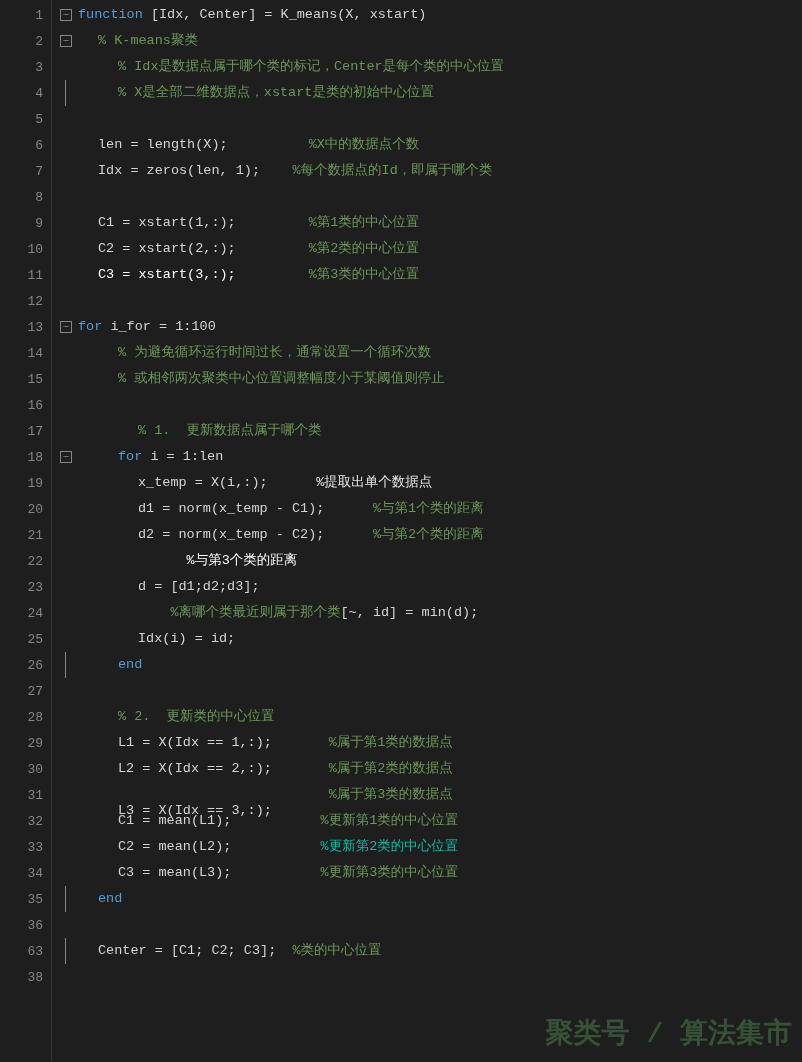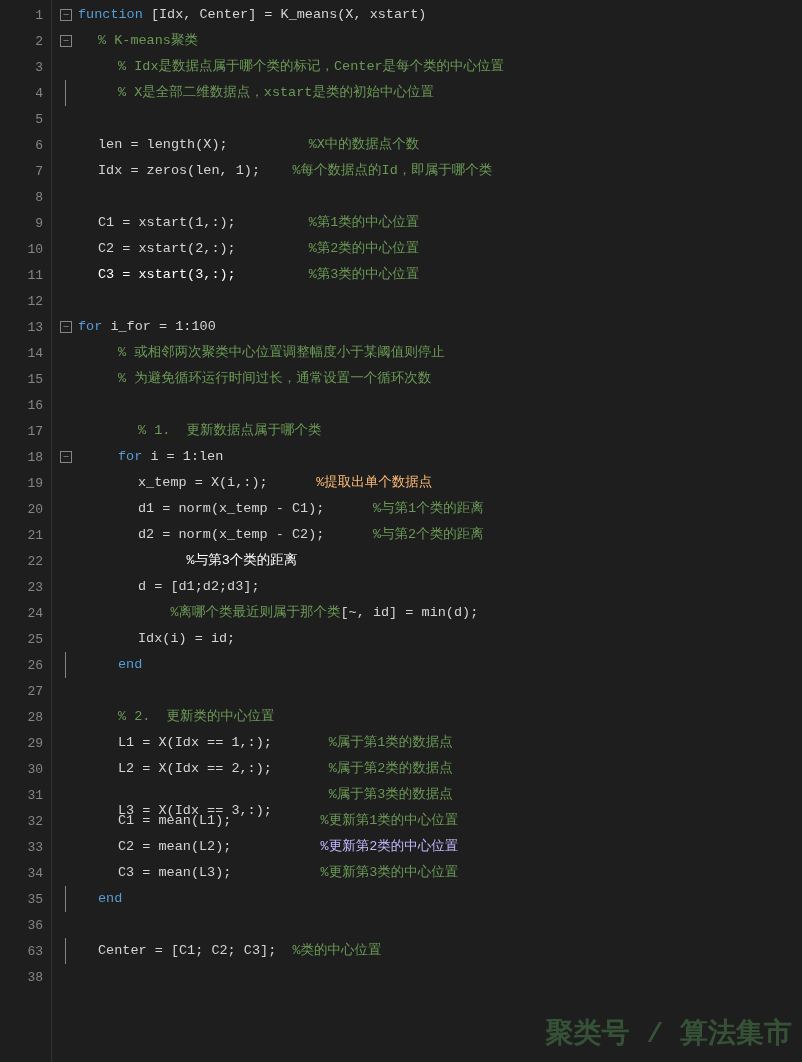--- a/index.html
+++ b/index.html
@@ -117,39 +117,39 @@
       <div class="code-line"><span style="display: inline-flex; align-items: center; width: 18px; flex-shrink: 0;"><span style="display: inline-block; width: 1px; height: 26px; background: rgb(133, 133, 133); margin-left: 5px; flex-shrink: 0;"></span></span><span style="display: inline-block; width: 40px; flex-shrink: 0;"></span><span style="color: rgb(106, 153, 85);">% X是全部二维数据点，xstart是类的初始中心位置</span></div>
       <div class="code-line"><span style="display: inline-flex; align-items: center; width: 18px; flex-shrink: 0;"></span><span style="display: inline-block; width: 0px; flex-shrink: 0;"></span></div>
       <div class="code-line"><span style="display: inline-flex; align-items: center; width: 18px; flex-shrink: 0;"></span><span style="display: inline-block; width: 20px; flex-shrink: 0;"></span><span style="color: rgb(212, 212, 212);">len = length(X);</span><span style="color: rgb(106, 153, 85);">          %X中的数据点个数</span></div>
       <div class="code-line"><span style="display: inline-flex; align-items: center; width: 18px; flex-shrink: 0;"></span><span style="display: inline-block; width: 20px; flex-shrink: 0;"></span><span style="color: rgb(212, 212, 212);">Idx = zeros(len, 1);</span><span style="color: rgb(106, 153, 85);">    %每个数据点的Id，即属于哪个类</span></div>
       <div class="code-line"><span style="display: inline-flex; align-items: center; width: 18px; flex-shrink: 0;"></span><span style="display: inline-block; width: 0px; flex-shrink: 0;"></span></div>
       <div class="code-line"><span style="display: inline-flex; align-items: center; width: 18px; flex-shrink: 0;"></span><span style="display: inline-block; width: 20px; flex-shrink: 0;"></span><span style="color: rgb(212, 212, 212);">C1 = xstart(1,:);</span><span style="color: rgb(106, 153, 85);">         %第1类的中心位置</span></div>
       <div class="code-line"><span style="display: inline-flex; align-items: center; width: 18px; flex-shrink: 0;"></span><span style="display: inline-block; width: 20px; flex-shrink: 0;"></span><span style="color: rgb(212, 212, 212);">C2 = xstart(2,:);</span><span style="color: rgb(106, 153, 85);">         %第2类的中心位置</span></div>
       <div class="code-line"><span style="display: inline-flex; align-items: center; width: 18px; flex-shrink: 0;"></span><span style="display: inline-block; width: 20px; flex-shrink: 0;"></span><span style="color: #ffffff;">C3 = xstart(3,:);</span><span style="color: rgb(106, 153, 85);">         %第3类的中心位置</span></div>
       <div class="code-line"><span style="display: inline-flex; align-items: center; width: 18px; flex-shrink: 0;"></span><span style="display: inline-block; width: 0px; flex-shrink: 0;"></span></div>
       <div class="code-line"><span style="display: inline-flex; align-items: center; width: 18px; flex-shrink: 0;"><span style="display: inline-flex; align-items: center; justify-content: center; width: 12px; height: 12px; border: 1px solid rgb(133, 133, 133); color: rgb(133, 133, 133); font-size: 11px; line-height: 1; cursor: pointer; flex-shrink: 0;">−</span></span><span style="display: inline-block; width: 0px; flex-shrink: 0;"></span><span style="color: rgb(86, 156, 214);">for</span><span style="color: rgb(212, 212, 212);"> i_for = 1:100</span></div>
+      <div class="code-line"><span style="display: inline-flex; align-items: center; width: 18px; flex-shrink: 0;"></span><span style="display: inline-block; width: 40px; flex-shrink: 0;"></span><span style="color: rgb(106, 153, 85);">% 为避免循环运行时间过长，通常设置一个循环次数</span></div>
       <div class="code-line"><span style="display: inline-flex; align-items: center; width: 18px; flex-shrink: 0;"></span><span style="display: inline-block; width: 40px; flex-shrink: 0;"></span><span style="color: rgb(106, 153, 85);">% 或相邻两次聚类中心位置调整幅度小于某阈值则停止</span></div>
-      <div class="code-line"><span style="display: inline-flex; align-items: center; width: 18px; flex-shrink: 0;"></span><span style="display: inline-block; width: 40px; flex-shrink: 0;"></span><span style="color: rgb(106, 153, 85);">% 为避免循环运行时间过长，通常设置一个循环次数</span></div>
       <div class="code-line"><span style="display: inline-flex; align-items: center; width: 18px; flex-shrink: 0;"></span><span style="display: inline-block; width: 0px; flex-shrink: 0;"></span></div>
       <div class="code-line"><span style="display: inline-flex; align-items: center; width: 18px; flex-shrink: 0;"></span><span style="display: inline-block; width: 40px; flex-shrink: 0;"></span><span style="color: rgb(106, 153, 85); margin-left: 20px;">% 1.  更新数据点属于哪个类</span></div>
       <div class="code-line"><span style="display: inline-flex; align-items: center; width: 18px; flex-shrink: 0;"><span style="display: inline-flex; align-items: center; justify-content: center; width: 12px; height: 12px; border: 1px solid rgb(133, 133, 133); color: rgb(133, 133, 133); font-size: 11px; line-height: 1; cursor: pointer; flex-shrink: 0;">−</span></span><span style="display: inline-block; width: 40px; flex-shrink: 0;"></span><span style="color: rgb(86, 156, 214);">for</span><span style="color: rgb(212, 212, 212);"> i = 1:len</span></div>
-      <div class="code-line"><span style="display: inline-flex; align-items: center; width: 18px; flex-shrink: 0;"></span><span style="display: inline-block; width: 60px; flex-shrink: 0;"></span><span style="color: rgb(212, 212, 212);">x_temp = X(i,:);</span><span style="color: #fdba74;">      %提取出单个数据点</span></div>
+      <div class="code-line"><span style="display: inline-flex; align-items: center; width: 18px; flex-shrink: 0;"></span><span style="display: inline-block; width: 60px; flex-shrink: 0;"></span><span style="color: rgb(212, 212, 212);">x_temp = X(i,:);</span><span style="color: #e5e5e5;">      %提取出单个数据点</span></div>
       <div class="code-line"><span style="display: inline-flex; align-items: center; width: 18px; flex-shrink: 0;"></span><span style="display: inline-block; width: 60px; flex-shrink: 0;"></span><span style="color: rgb(212, 212, 212);">d1 = norm(x_temp - C1);</span><span style="color: rgb(106, 153, 85);">      %与第1个类的距离</span></div>
       <div class="code-line"><span style="display: inline-flex; align-items: center; width: 18px; flex-shrink: 0;"></span><span style="display: inline-block; width: 60px; flex-shrink: 0;"></span><span style="color: rgb(212, 212, 212);">d2 = norm(x_temp - C2);</span><span style="color: rgb(106, 153, 85);">      %与第2个类的距离</span></div>
       <div class="code-line"><span style="display: inline-flex; align-items: center; width: 18px; flex-shrink: 0;"></span><span style="display: inline-block; width: 60px; flex-shrink: 0;"></span><span style="color: #ffffff; text-align: right;">      %与第3个类的距离</span></div>
       <div class="code-line"><span style="display: inline-flex; align-items: center; width: 18px; flex-shrink: 0;"></span><span style="display: inline-block; width: 60px; flex-shrink: 0;"></span><span style="color: rgb(212, 212, 212);">d = [d1;d2;d3];</span></div>
       <div class="code-line"><span style="display: inline-flex; align-items: center; width: 18px; flex-shrink: 0;"></span><span style="display: inline-block; width: 60px; flex-shrink: 0;"></span><span style="color: rgb(106, 153, 85);">    %离哪个类最近则属于那个类</span><span style="color: rgb(212, 212, 212);">[~, id] = min(d);</span></div>
       <div class="code-line"><span style="display: inline-flex; align-items: center; width: 18px; flex-shrink: 0;"></span><span style="display: inline-block; width: 60px; flex-shrink: 0;"></span><span style="color: rgb(212, 212, 212);">Idx(i) = id;</span></div>
       <div class="code-line"><span style="display: inline-flex; align-items: center; width: 18px; flex-shrink: 0;"><span style="display: inline-block; width: 1px; height: 26px; background: rgb(133, 133, 133); margin-left: 5px; flex-shrink: 0;"></span></span><span style="display: inline-block; width: 40px; flex-shrink: 0;"></span><span style="color: rgb(86, 156, 214);">end</span></div>
       <div class="code-line"><span style="display: inline-flex; align-items: center; width: 18px; flex-shrink: 0;"></span><span style="display: inline-block; width: 0px; flex-shrink: 0;"></span></div>
       <div class="code-line"><span style="display: inline-flex; align-items: center; width: 18px; flex-shrink: 0;"></span><span style="display: inline-block; width: 40px; flex-shrink: 0;"></span><span style="color: rgb(106, 153, 85);">% 2.  更新类的中心位置</span></div>
       <div class="code-line"><span style="display: inline-flex; align-items: center; width: 18px; flex-shrink: 0;"></span><span style="display: inline-block; width: 40px; flex-shrink: 0;"></span><span style="color: rgb(212, 212, 212);">L1 = X(Idx == 1,:);</span><span style="color: rgb(106, 153, 85);">       %属于第1类的数据点</span></div>
       <div class="code-line"><span style="display: inline-flex; align-items: center; width: 18px; flex-shrink: 0;"></span><span style="display: inline-block; width: 40px; flex-shrink: 0;"></span><span style="color: rgb(212, 212, 212);">L2 = X(Idx == 2,:);</span><span style="color: rgb(106, 153, 85);">       %属于第2类的数据点</span></div>
       <div class="code-line"><span style="display: inline-flex; align-items: center; width: 18px; flex-shrink: 0;"></span><span style="display: inline-block; width: 40px; flex-shrink: 0;"></span><span style="color: rgb(212, 212, 212); margin-top: 32px;">L3 = X(Idx == 3,:);</span><span style="color: rgb(106, 153, 85);">       %属于第3类的数据点</span></div>
       <div class="code-line"><span style="display: inline-flex; align-items: center; width: 18px; flex-shrink: 0;"></span><span style="display: inline-block; width: 40px; flex-shrink: 0;"></span><span style="color: rgb(212, 212, 212);">C1 = mean(L1);</span><span style="color: rgb(106, 153, 85);">           %更新第1类的中心位置</span></div>
-      <div class="code-line"><span style="display: inline-flex; align-items: center; width: 18px; flex-shrink: 0;"></span><span style="display: inline-block; width: 40px; flex-shrink: 0;"></span><span style="color: rgb(212, 212, 212);">C2 = mean(L2);</span><span style="color: #c4b5fd;">           %更新第2类的中心位置</span></div>
+      <div class="code-line"><span style="display: inline-flex; align-items: center; width: 18px; flex-shrink: 0;"></span><span style="display: inline-block; width: 40px; flex-shrink: 0;"></span><span style="color: rgb(212, 212, 212);">C2 = mean(L2);</span><span style="color: #14b8a6;">           %更新第2类的中心位置</span></div>
       <div class="code-line"><span style="display: inline-flex; align-items: center; width: 18px; flex-shrink: 0;"></span><span style="display: inline-block; width: 40px; flex-shrink: 0;"></span><span style="color: rgb(212, 212, 212);">C3 = mean(L3);</span><span style="color: rgb(106, 153, 85);">           %更新第3类的中心位置</span></div>
       <div class="code-line"><span style="display: inline-flex; align-items: center; width: 18px; flex-shrink: 0;"><span style="display: inline-block; width: 1px; height: 26px; background: rgb(133, 133, 133); margin-left: 5px; flex-shrink: 0;"></span></span><span style="display: inline-block; width: 20px; flex-shrink: 0;"></span><span style="color: rgb(86, 156, 214);">end</span></div>
       <div class="code-line"><span style="display: inline-flex; align-items: center; width: 18px; flex-shrink: 0;"></span><span style="display: inline-block; width: 0px; flex-shrink: 0;"></span></div>
       <div class="code-line"><span style="display: inline-flex; align-items: center; width: 18px; flex-shrink: 0;"><span style="display: inline-block; width: 1px; height: 26px; background: rgb(133, 133, 133); margin-left: 5px; flex-shrink: 0;"></span></span><span style="display: inline-block; width: 20px; flex-shrink: 0;"></span><span style="color: rgb(212, 212, 212);">Center = [C1; C2; C3];</span><span style="color: rgb(106, 153, 85);">  %类的中心位置</span></div>
       <div class="code-line"><span style="display: inline-flex; align-items: center; width: 18px; flex-shrink: 0;"></span><span style="display: inline-block; width: 0px; flex-shrink: 0;"></span></div>
     </div>
 </div>
 
 </body></html>

